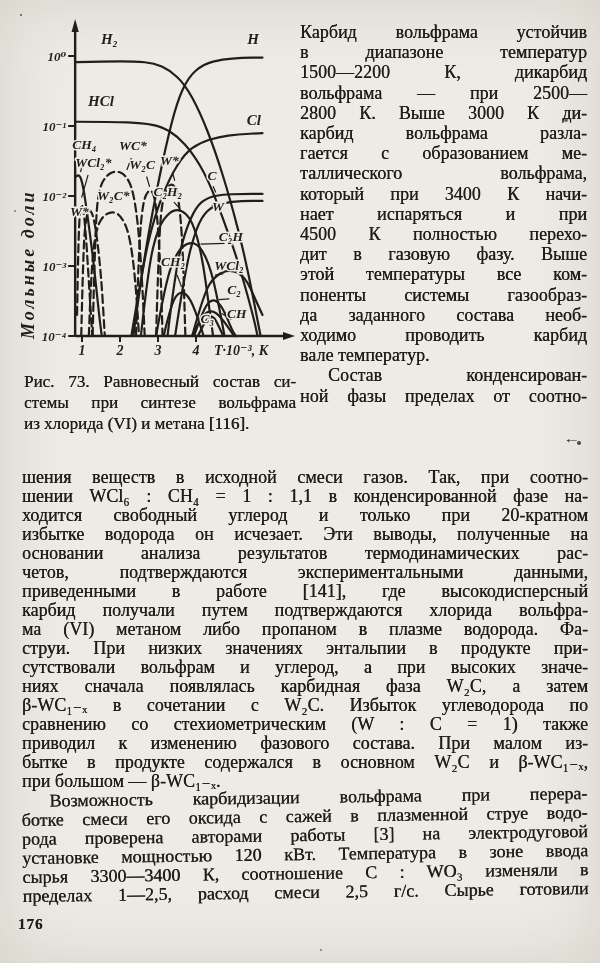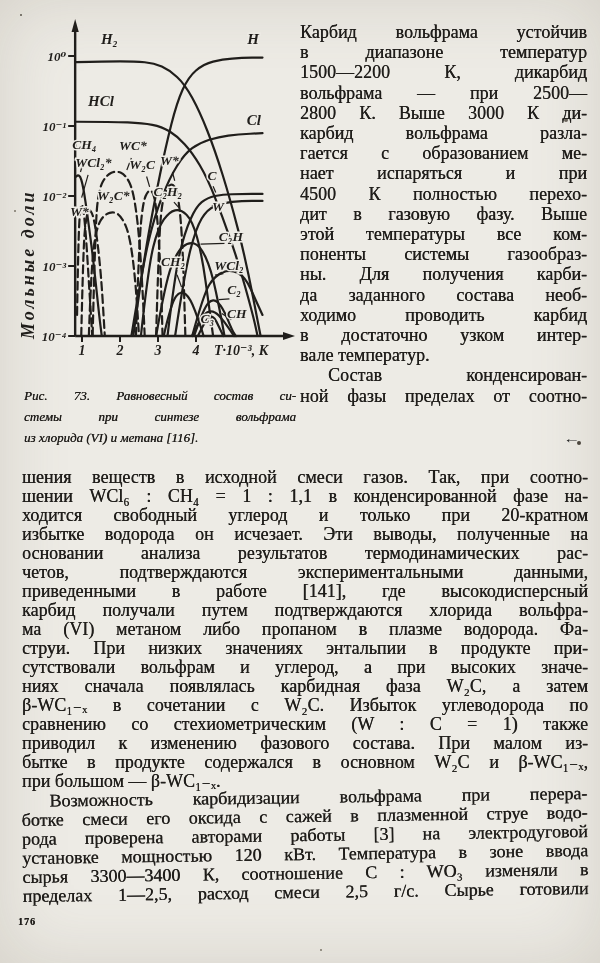--- a/index.html
+++ b/index.html
@@ -4,26 +4,26 @@
 <style>
   html,body{margin:0;padding:0;}
   body{
     width:600px;height:963px;position:relative;overflow:hidden;
     background:#edebe5;
     font-family:"Liberation Serif","DejaVu Serif",serif;
     color:#201e1b;
   }
   .page-surface{position:absolute;inset:0;box-shadow:inset 0 0 70px rgba(118,108,92,.20);pointer-events:none;}
   #figure{position:absolute;left:18px;top:6px;width:292px;height:362px;}
-  #caption{position:absolute;left:24px;top:385px;width:272px;font-size:13px;line-height:21px;font-style:italic;}
+  #caption{position:absolute;left:24px;top:371px;width:272px;font-size:17px;line-height:21px;}
   #rightcol{position:absolute;left:300px;top:22px;width:287px;font-size:18px;line-height:20.2px;}
   #body1{position:absolute;left:22px;top:468px;width:566px;font-size:18px;line-height:19px;}
   #body2{position:absolute;left:22px;top:792px;width:566px;font-size:18px;line-height:19px;
          transform:rotate(-0.8deg);transform-origin:0 50%;}
-  #pageno{position:absolute;left:18px;top:916px;font-size:10px;font-weight:bold;letter-spacing:1px;
+  #pageno{position:absolute;left:18px;top:916px;font-size:15px;font-weight:bold;letter-spacing:1px;
           text-shadow:.3px 0 0 currentColor;}
   .tline{text-align:justify;text-align-last:justify;text-shadow:.3px 0 0 currentColor;white-space:normal;}
   .tline.nj{text-align-last:auto;}
   .tline.ind{text-indent:28px;}
   .arrow-artifact{position:absolute;left:565px;top:431px;font-size:13px;color:#1a1a1a;
                   transform:scaleX(1.3);}
   .specks{position:absolute;left:20px;top:14px;width:2px;height:2px;border-radius:50%;background:#5a544b;
           box-shadow:545px 105px 0 1px #6b655c, -6px 196px 0 0 #7a7469, 558px 428px 0 1px #4b453d,
                      2px 806px 0 0 #6b655c, 452px 118px 0 0 #847d72, 300px 935px 0 0 #7a7469;}
   svg text{font-family:"Liberation Serif","DejaVu Serif",serif;}
@@ -123,29 +123,29 @@
   </div>
 
 <div id="rightcol">
     <div class="tline">Карбид вольфрама устойчив</div>
     <div class="tline">в диапазоне температур</div>
     <div class="tline">1500—2200 К, дикарбид</div>
     <div class="tline">вольфрама — при 2500—</div>
     <div class="tline">2800 К. Выше 3000 К ди-</div>
     <div class="tline">карбид вольфрама разла-</div>
     <div class="tline">гается с образованием ме-</div>
+    <div class="tline">таллического вольфрама,</div>
+    <div class="tline">который при 3400 К начи-</div>
     <div class="tline">нает испаряться и при</div>
     <div class="tline">4500 К полностью перехо-</div>
     <div class="tline">дит в газовую фазу. Выше</div>
     <div class="tline">этой температуры все ком-</div>
     <div class="tline">поненты системы газообраз-</div>
-    <div class="tline">ны. Для получения карби-</div>
     <div class="tline">да заданного состава необ-</div>
     <div class="tline">ходимо проводить карбид</div>
-    <div class="tline">в достаточно узком интер-</div>
     <div class="tline nj">вале температур.</div>
     <div class="tline ind">Состав конденсирован-</div>
     <div class="tline">ной фазы пределах от соотно-</div>
   </div>
 
 <span class="arrow-artifact">←</span>
 
 <div id="body1">
     <div class="tline">шения веществ в исходной смеси газов. Так, при соотно-</div>
     <div class="tline">шении WCl₆ : CH₄ = 1 : 1,1 в конденсированной фазе на-</div>

